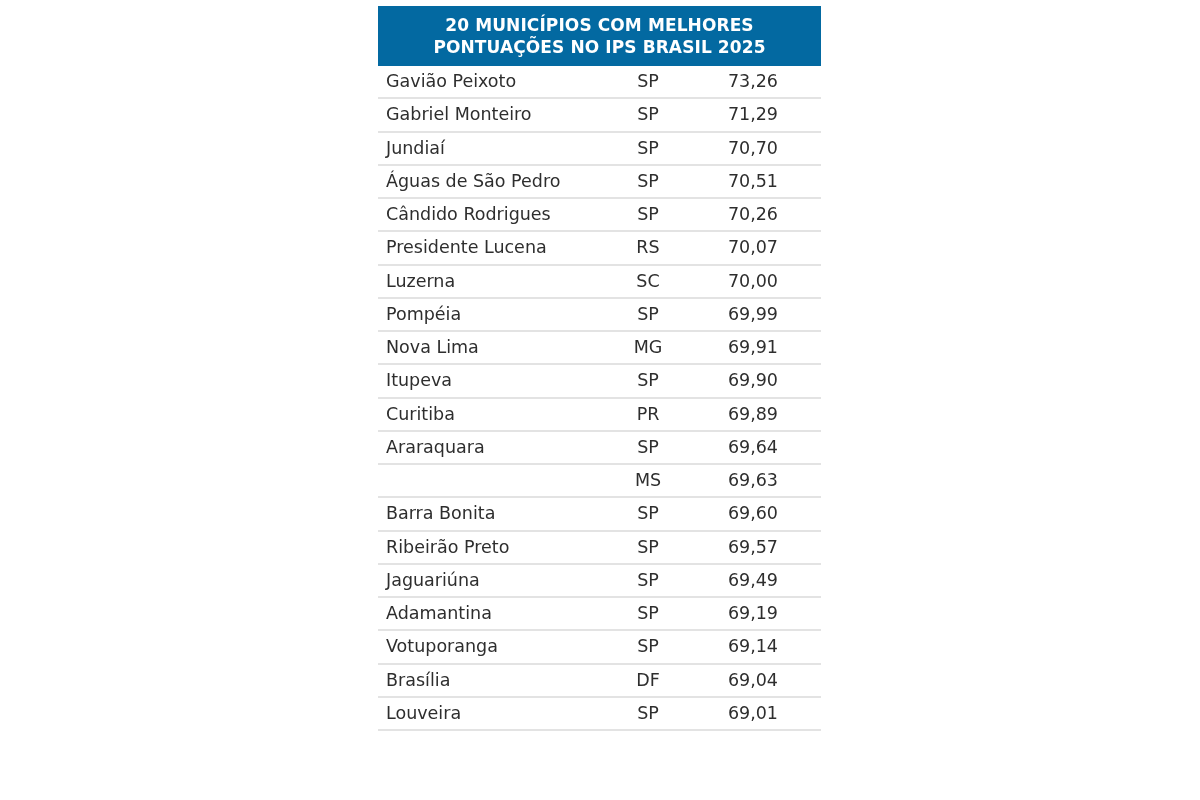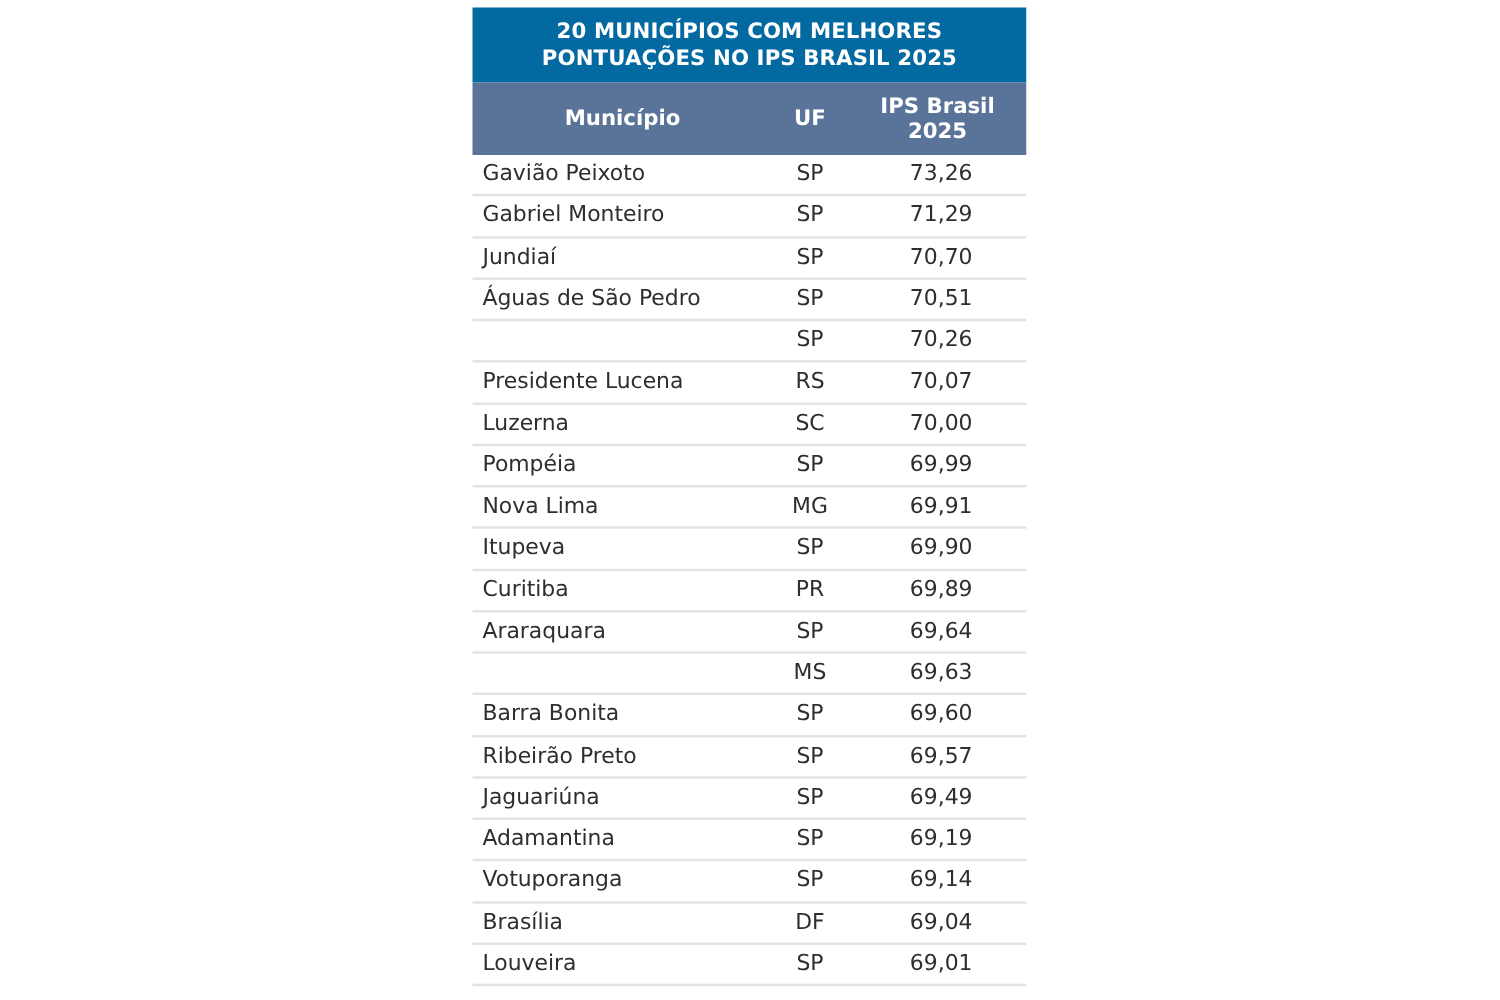--- a/index.html
+++ b/index.html
@@ -87,28 +87,20 @@
     }
   </style>
 </head>
 <body>
 
 <div class="table-wrap">
   <div class="title-band">
     <span class="title-line">20 MUNICÍPIOS COM MELHORES</span>
     <span class="title-line">PONTUAÇÕES NO IPS BRASIL 2025</span>
   </div>
-  <div class="col-header">
-    <div class="h h-mun">Município</div>
-    <div class="h h-uf">UF</div>
-    <div class="h h-ips">
-      <span>IPS Brasil</span>
-      <span>2025</span>
-    </div>
-  </div>
   <div class="rows">
     <div class="row">
         <span class="c-mun">Gavião Peixoto</span>
         <span class="c-uf">SP</span>
         <span class="c-ips">73,26</span>
       </div>
     <div class="row">
         <span class="c-mun">Gabriel Monteiro</span>
         <span class="c-uf">SP</span>
         <span class="c-ips">71,29</span>
@@ -117,20 +109,21 @@
         <span class="c-mun">Jundiaí</span>
         <span class="c-uf">SP</span>
         <span class="c-ips">70,70</span>
       </div>
     <div class="row">
         <span class="c-mun">Águas de São Pedro</span>
         <span class="c-uf">SP</span>
         <span class="c-ips">70,51</span>
       </div>
     <div class="row">
+        <span class="c-mun">Cândido Rodrigues</span>
         <span class="c-uf">SP</span>
         <span class="c-ips">70,26</span>
       </div>
     <div class="row">
         <span class="c-mun">Presidente Lucena</span>
         <span class="c-uf">RS</span>
         <span class="c-ips">70,07</span>
       </div>
     <div class="row">
         <span class="c-mun">Luzerna</span>

